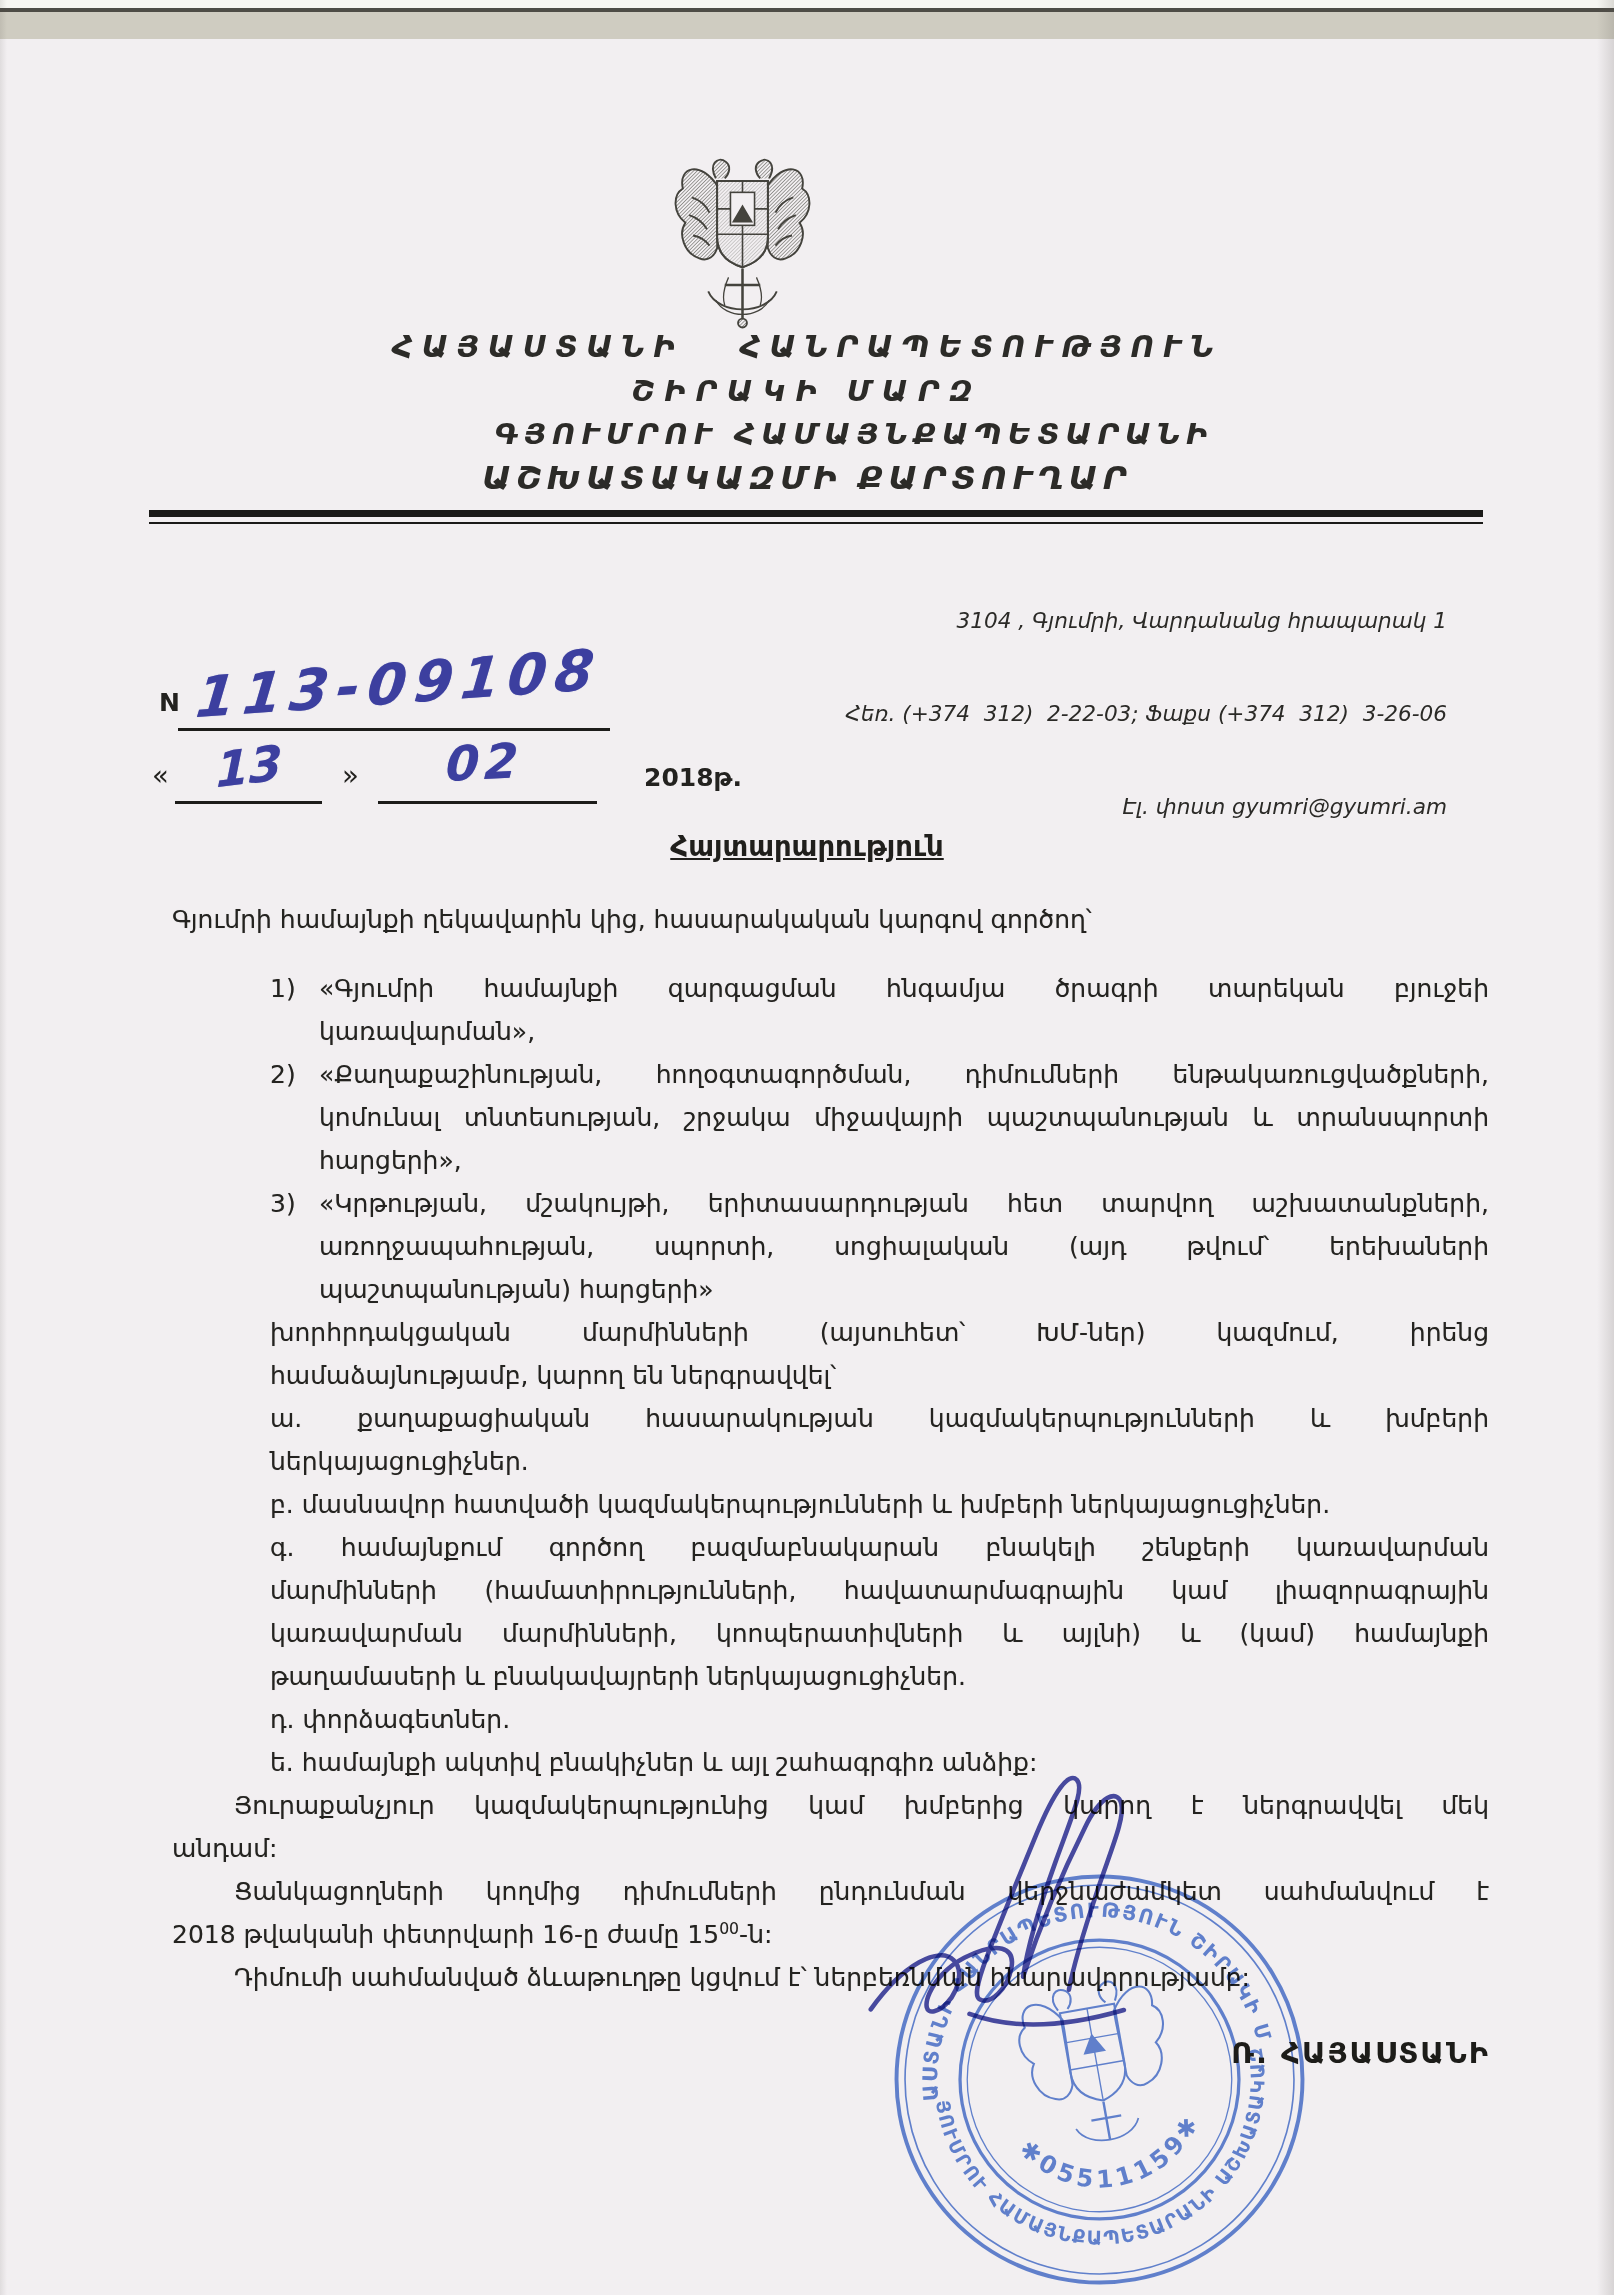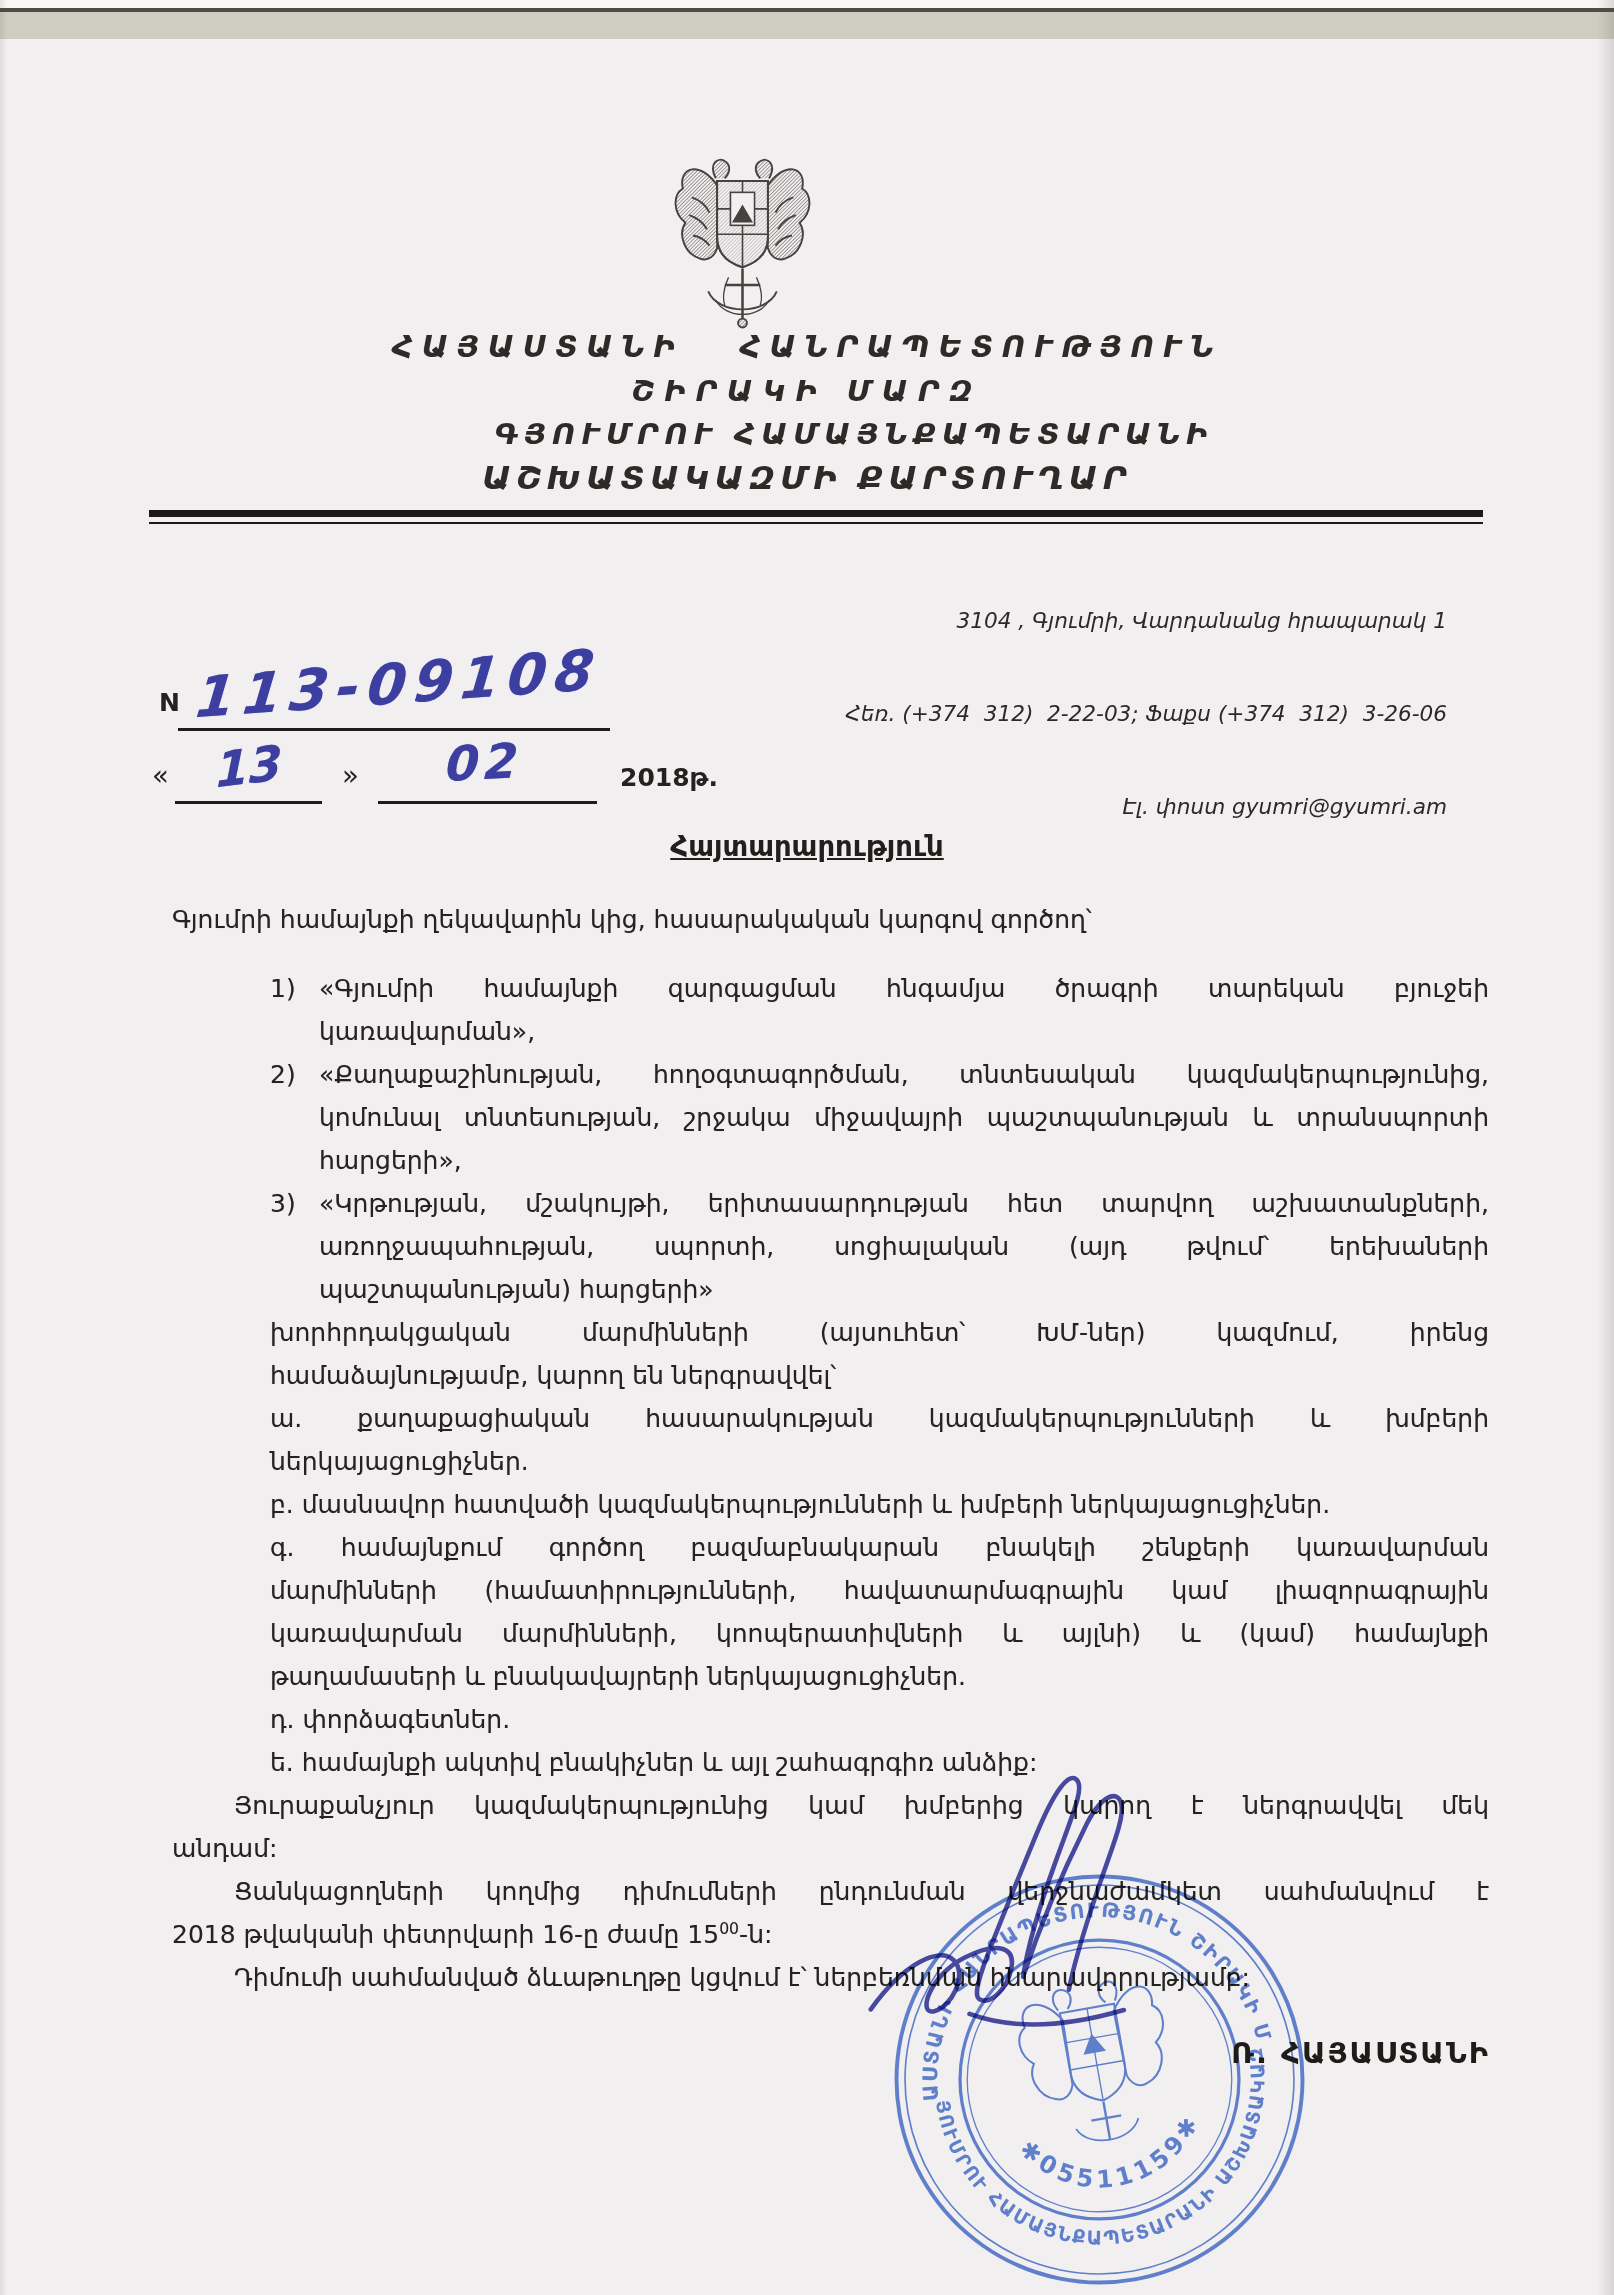--- a/index.html
+++ b/index.html
@@ -36,21 +36,21 @@
   .ul-num{left:178px;top:728px;width:432px;}
   .hand{position:absolute;color:#3c3f9f;font-style:italic;font-weight:bold;
         text-shadow:0 0 0.7px rgba(60,63,159,.6);}
   .hw-num{left:196px;top:651px;font-size:56px;transform:rotate(-4deg) skewX(-10deg);letter-spacing:7.9px;}
   .q-open{position:absolute;left:152px;top:759px;font-size:27.5px;}
   .ul-day{left:175px;top:801px;width:147px;}
   .hw-day{left:216px;top:738px;font-size:48px;transform:rotate(-7deg) skewX(-8deg);}
   .q-close{position:absolute;left:342px;top:759px;font-size:27.5px;}
   .ul-month{left:378px;top:801px;width:219px;}
   .hw-month{left:446px;top:734px;font-size:48px;transform:rotate(-3deg) skewX(-6deg);letter-spacing:5.2px;}
-  .yearlbl{position:absolute;left:620px;top:763px;font-size:25px;font-weight:bold;}
+  .yearlbl{position:absolute;left:644px;top:763px;font-size:25px;font-weight:bold;}
 
   .title{position:absolute;left:0;top:830px;width:100%;text-align:center;
         font-size:27.5px;font-weight:bold;color:#201f1c;text-decoration:underline;}
 
   
   .content{position:absolute;left:157px;top:898px;width:1317px;font-size:25px;
         line-height:43px;color:#242320;text-shadow:0 0 0.7px rgba(35,35,30,.28);margin-left:15px;}
   .content p{margin:0;position:relative;}
   .p-intro{margin-bottom:26px !important;}
   .p-num{padding-left:147px;}
@@ -142,21 +142,21 @@
     <p class="p-intro">
       <span class="bline">Գյումրի համայնքի ղեկավարին կից, հասարակական կարգով գործող՝</span>
     </p>
     <p class="p-num">
       <span class="marker">1)</span>
       <span class="bline j" style="display:block">«Գյումրի համայնքի զարգացման հնգամյա ծրագրի տարեկան բյուջեի</span>
       <span class="bline" style="display:block">կառավարման»,</span>
     </p>
     <p class="p-num">
       <span class="marker">2)</span>
-      <span class="bline j" style="display:block">«Քաղաքաշինության, հողօգտագործման, տնտեսական կազմակերպությունից,</span>
+      <span class="bline j" style="display:block">«Քաղաքաշինության, հողօգտագործման, դիմումների ենթակառուցվածքների,</span>
       <span class="bline j" style="display:block">կոմունալ տնտեսության, շրջակա միջավայրի պաշտպանության և տրանսպորտի</span>
       <span class="bline" style="display:block">հարցերի»,</span>
     </p>
     <p class="p-num">
       <span class="marker">3)</span>
       <span class="bline j" style="display:block">«Կրթության, մշակույթի, երիտասարդության հետ տարվող աշխատանքների,</span>
       <span class="bline j" style="display:block">առողջապահության, սպորտի, սոցիալական (այդ թվում՝ երեխաների</span>
       <span class="bline" style="display:block">պաշտպանության) հարցերի»</span>
     </p>
     <p class="p-ind">

